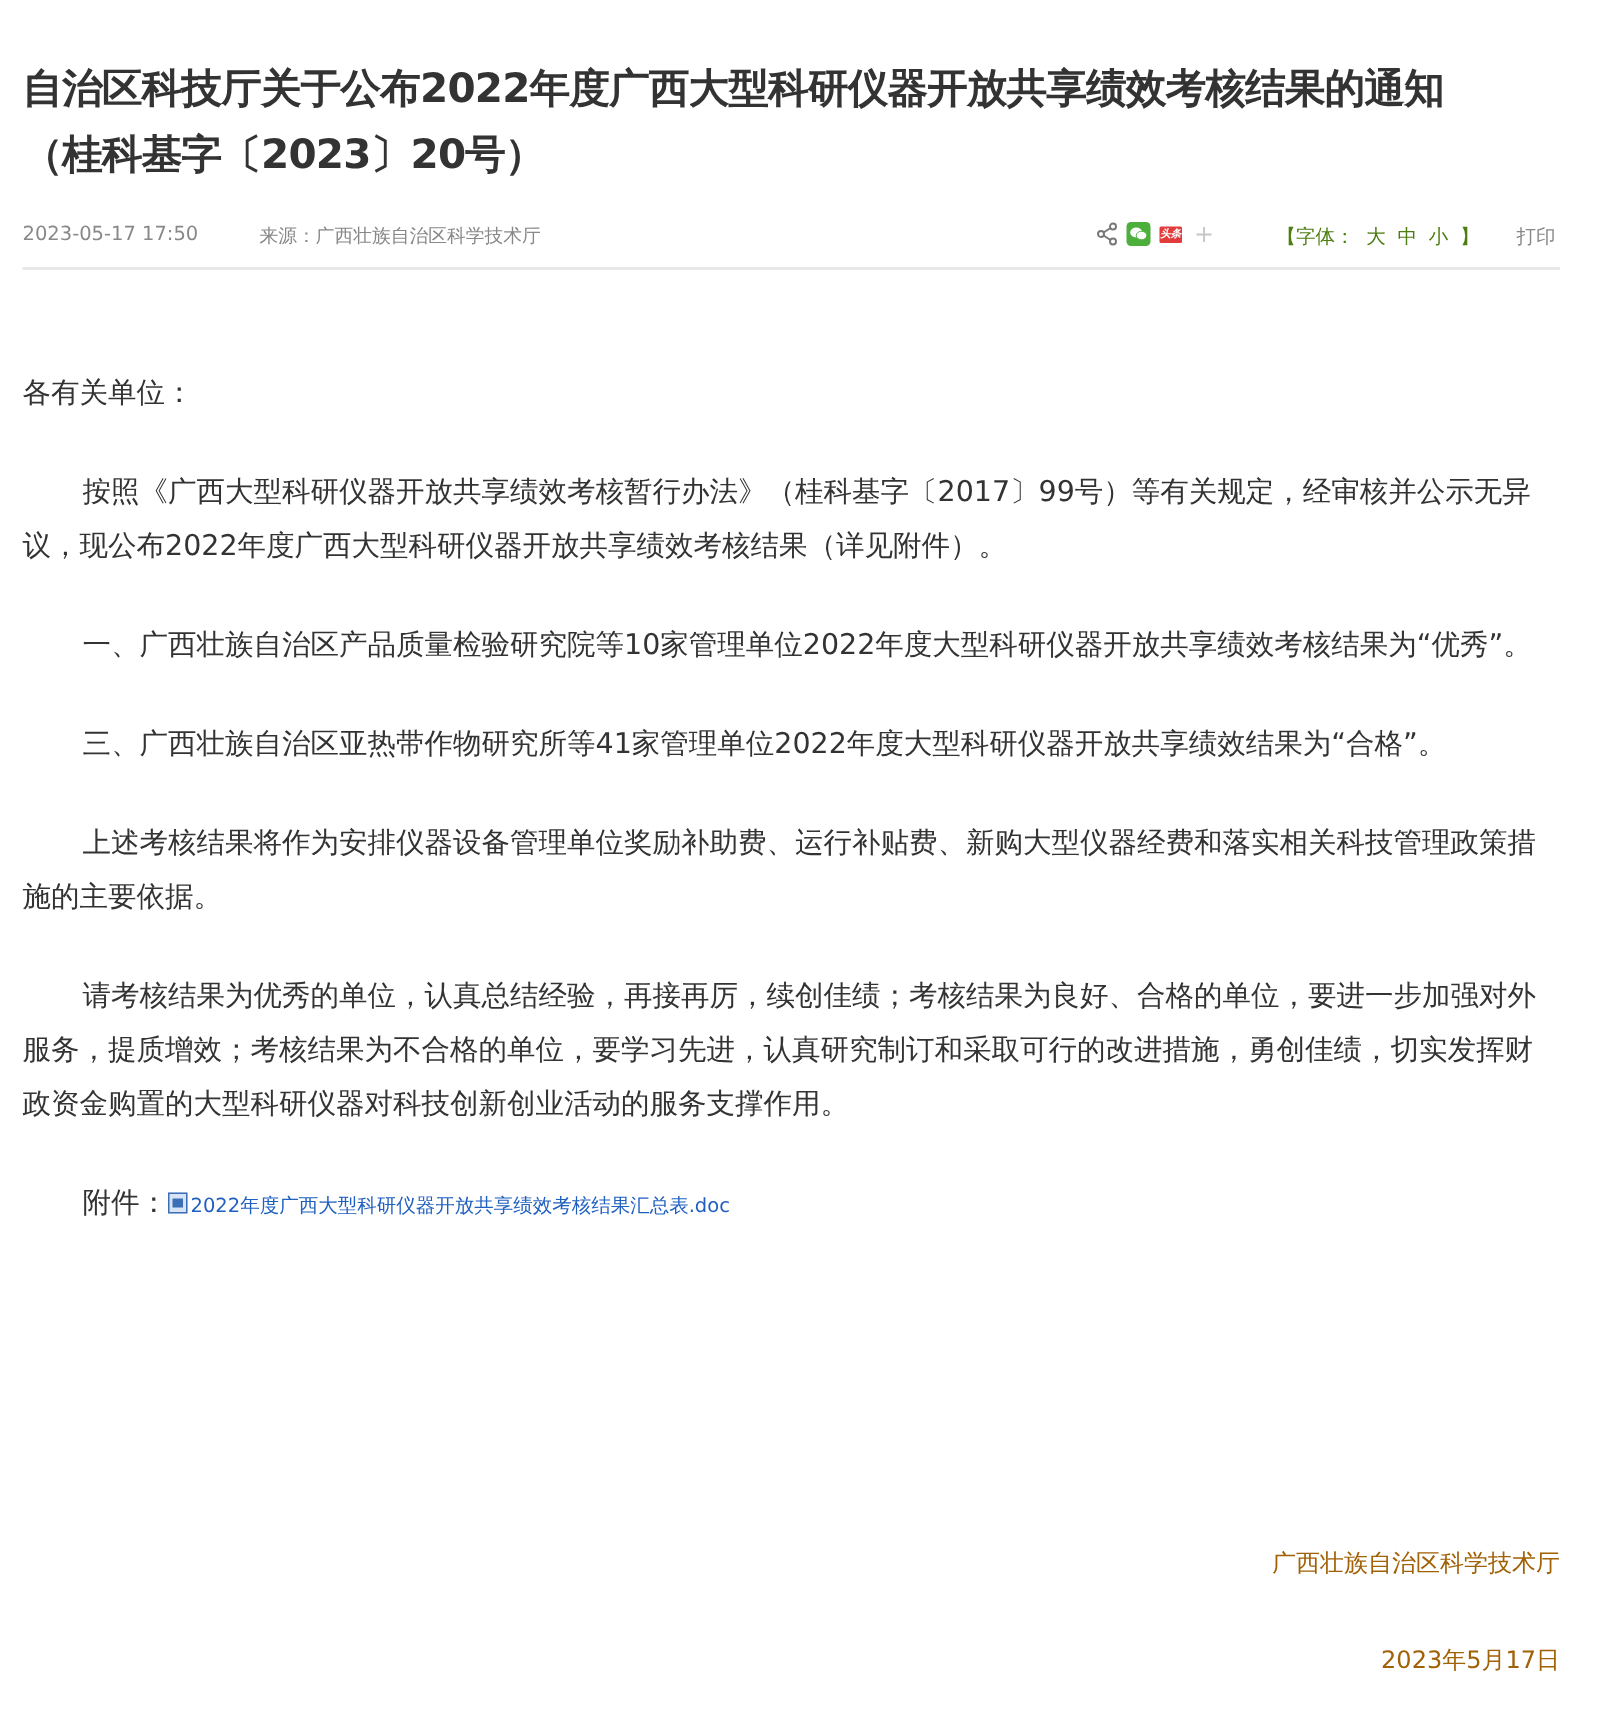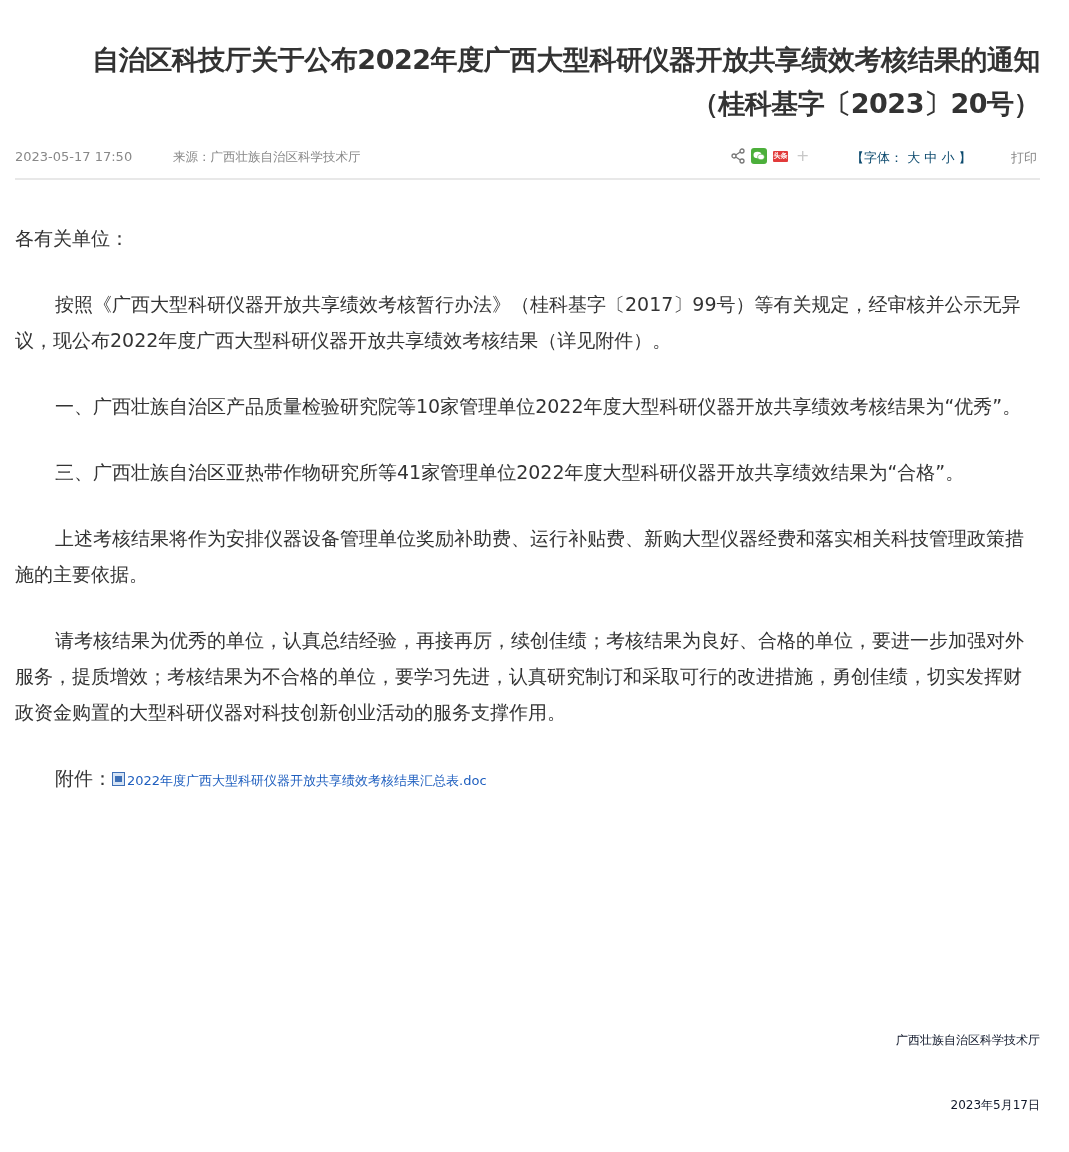--- a/index.html
+++ b/index.html
@@ -17,21 +17,21 @@
   }
   .page {
     position: absolute;
     left: 15px;
     top: 0;
     width: 1025px;
   }
   .title {
     margin: 0;
     padding-top: 38px;
-    text-align: right;
+    text-align: left;
     font-size: 27px;
     font-weight: bold;
     line-height: 44px;
     color: #333333;
     letter-spacing: -0.5px;
   }
   .title .line {
     display: block;
     white-space: nowrap;
   }
@@ -71,34 +71,35 @@
     width: 16px; height: 16px;
     background: #4caf3b;
     border-radius: 3px;
     display: flex; align-items: center; justify-content: center;
   }
   .icon-toutiao {
     width: 15px; height: 11px;
     background: #e23b3b;
     border-radius: 1px;
     display: flex; align-items: center; justify-content: center;
-    font-size: 7px; color: #fff; font-weight: bold; line-height: 11px;
+    font-size: 7px; color: #fff; font-weight: bold; line-height: 11px; font-style: italic;
   }
   .icon-plus {
     color: #c8c8c8;
     font-size: 16px;
     line-height: 16px;
     margin-left: 2px;
   }
   .meta .fontsize {
     position: absolute;
     left: 836px;
     top: 3px;
     font-size: 13px;
-    color: #0c4a6e;
+    color: #4d7c0f;
+    font-family: Liberation Mono, monospace;
   }
   .meta .fontsize span { cursor: pointer; }
   .meta .print {
     position: absolute;
     left: 996px;
     top: 3px;
     font-size: 13px;
     color: #888888;
   }
   .content {
@@ -112,20 +113,21 @@
   }
   .content p {
     margin: 0 0 30px 0;
   }
   .content p.indent {
     text-indent: 40px;
     margin-top: 16px;
   }
   .content p.salutation {
     margin-bottom: 30px;
+    margin-top: 24px;
   }
   .attachment {
     text-indent: 40px;
   }
   .attachment a {
     color: #1f5fbf;
     text-decoration: none;
     font-size: 13px;
   }
   .doc-icon {
@@ -144,22 +146,22 @@
     content: "";
     position: absolute;
     left: 2px; top: 3px;
     width: 7px; height: 6px;
     background: #3d6fb6;
   }
   .signature {
     position: absolute;
     right: 0;
     text-align: right;
-    font-size: 12px;
-    color: #0f172a;
+    font-size: 16px;
+    color: #a16207;
   }
   .sig-org { top: 1032px; }
   .sig-date { top: 1097px; }
 </style>
 </head>
 <body>
 
 <div class="page">
 
   <h1 class="title">

